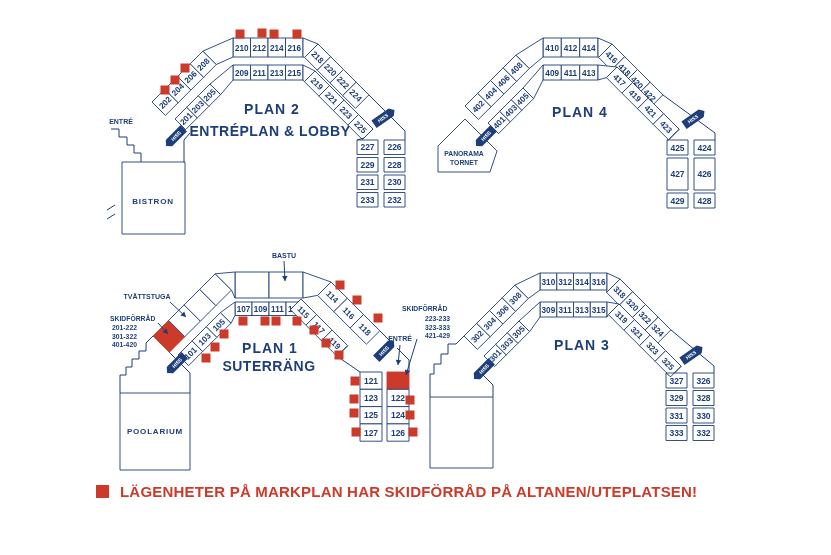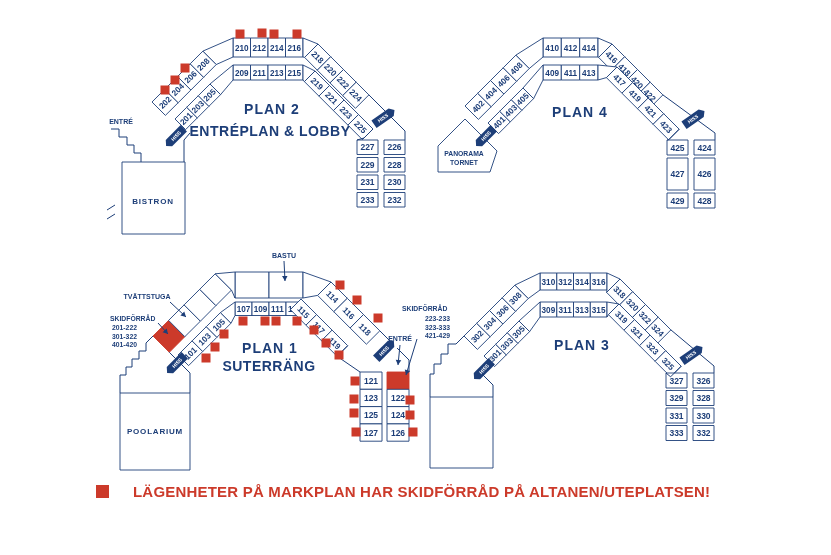--- a/index.html
+++ b/index.html
@@ -1,19 +1,19 @@
 <!DOCTYPE html>
 <html><head>
 <meta charset="utf-8">
 <style>
   html,body{margin:0;padding:0;background:#fff;}
   .stage{position:relative;width:831px;height:555px;background:#fff;overflow:hidden;
          font-family:"Liberation Sans",sans-serif;}
   svg text{font-family:"Liberation Sans",sans-serif;}
-  .legend{position:absolute;left:96px;top:483px;display:flex;align-items:center;gap:24px;}
+  .legend{position:absolute;left:96px;top:483px;display:flex;align-items:center;gap:11px;}
   .legend-square{width:13px;height:13px;background:#cc3a2a;flex:0 0 auto;}
   .legend-text{color:#cc3a2a;font-size:15px;font-weight:bold;letter-spacing:0.2px;white-space:nowrap;}
 </style>
 </head>
 <body>
 
 <div class="stage">
   <svg id="map" width="831" height="555" viewBox="0 0 831 555">
       <g>
         <polygon points="152.0,102.0 164.7,89.3 178.2,102.7 165.4,115.4" fill="#fff" stroke="#1d3e78" stroke-width="0.9" stroke-linejoin="miter"></polygon>

